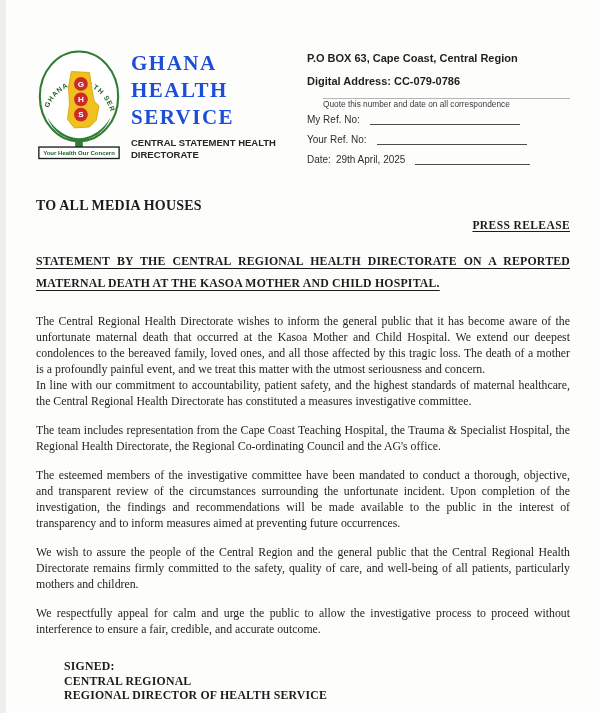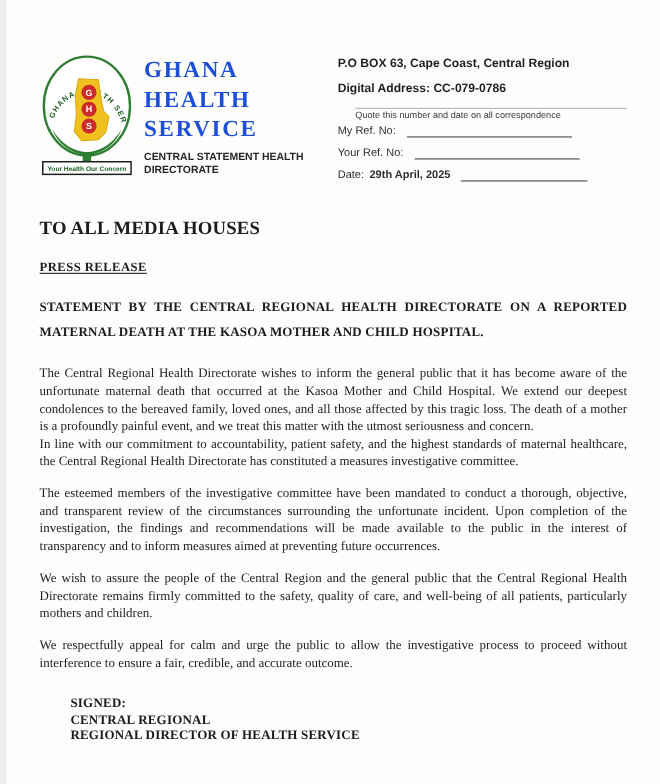--- a/index.html
+++ b/index.html
@@ -45,35 +45,35 @@
   }
   .ref-line { font-size: 10px; color: #2e2e2e; margin-bottom: 9px; display: flex; align-items: flex-end; }
   .ref-line .lbl { flex: 0 0 auto; }
   .ref-line .fill {
     display: inline-block; border-bottom: 1px solid #4a4a4a;
     height: 10px; margin-left: 10px;
   }
   .ref-line .fill.w1 { width: 150px; }
   .ref-line .fill.w2 { width: 115px; }
   .ref-line.date .lbl { font-weight: normal; }
-  .ref-line.date .val { margin-left: 5px; font-weight: bold; }
+  .ref-line.date .val { margin-left: 5px; font-weight: normal; }
 
   
   .doc-body { margin-top: 24px; }
-  .addressee { font-weight: bold; font-size: 17px; letter-spacing: 0.2px; }
+  .addressee { font-weight: bold; font-size: 14px; letter-spacing: 0.2px; }
   .press-release {
-    text-align: left; font-weight: bold; font-size: 11.5px;
-    margin-top: 19px; letter-spacing: 0.4px;
+    text-align: right; font-weight: bold; font-size: 11.5px;
+    margin-top: 5px; letter-spacing: 0.4px;
   }
   .press-release span { text-decoration: underline; text-underline-offset: 2px; }
   .subject {
     margin-top: 19px;
     font-weight: bold; font-size: 11.8px; line-height: 22px;
     text-align: justify;
-    text-underline-offset: 3px;
+    text-decoration: underline; text-underline-offset: 3px;
     letter-spacing: 0.2px;
   }
   .paragraphs { margin-top: 19px; }
   .paragraphs p {
     font-size: 11.8px; line-height: 16px; text-align: justify;
     color: #1e1e1e;
   }
   .paragraphs p.gap { margin-top: 13px; }
 
   
@@ -146,20 +146,21 @@
   <div class="doc-body">
     <div class="addressee">TO ALL MEDIA HOUSES</div>
     <div class="press-release">
       <span>PRESS RELEASE</span>
     </div>
     <div class="subject">STATEMENT BY THE CENTRAL REGIONAL HEALTH DIRECTORATE ON A REPORTED MATERNAL DEATH AT THE KASOA MOTHER AND CHILD HOSPITAL.</div>
 
     <div class="paragraphs">
       <p>The Central Regional Health Directorate wishes to inform the general public that it has become aware of the unfortunate maternal death that occurred at the Kasoa Mother and Child Hospital. We extend our deepest condolences to the bereaved family, loved ones, and all those affected by this tragic loss. The death of a mother is a profoundly painful event, and we treat this matter with the utmost seriousness and concern.</p>
       <p>In line with our commitment to accountability, patient safety, and the highest standards of maternal healthcare, the Central Regional Health Directorate has constituted a measures investigative committee.</p>
+      <p class="gap">The team includes representation from the Cape Coast Teaching Hospital, the Trauma &amp; Specialist Hospital, the Regional Health Directorate, the Regional Co-ordinating Council and the AG's office.</p>
       <p class="gap">The esteemed members of the investigative committee have been mandated to conduct a thorough, objective, and transparent review of the circumstances surrounding the unfortunate incident. Upon completion of the investigation, the findings and recommendations will be made available to the public in the interest of transparency and to inform measures aimed at preventing future occurrences.</p>
       <p class="gap">We wish to assure the people of the Central Region and the general public that the Central Regional Health Directorate remains firmly committed to the safety, quality of care, and well-being of all patients, particularly mothers and children.</p>
       <p class="gap">We respectfully appeal for calm and urge the public to allow the investigative process to proceed without interference to ensure a fair, credible, and accurate outcome.</p>
     </div>
 
     <div class="signature">
       <div>SIGNED:</div>
       <div>CENTRAL REGIONAL</div>
       <div>REGIONAL DIRECTOR OF HEALTH SERVICE</div>
     </div>

